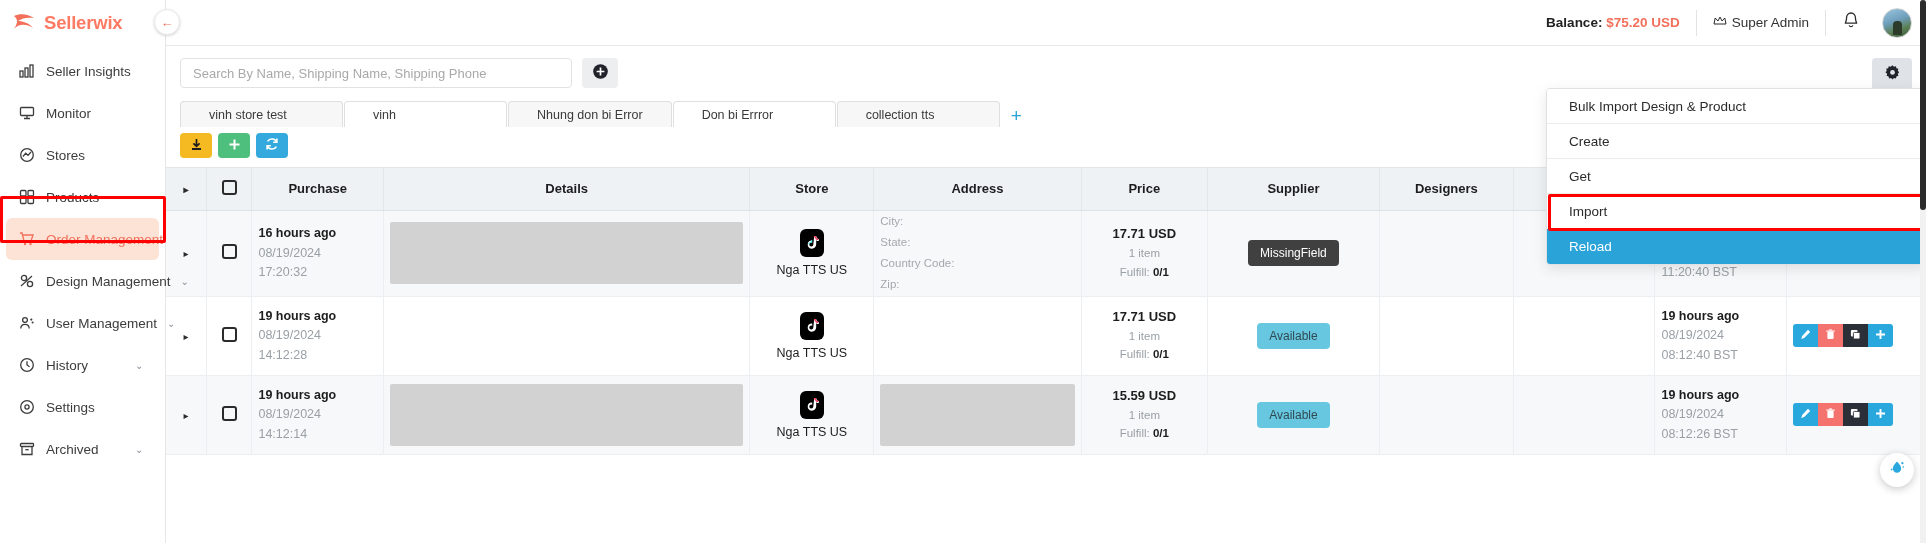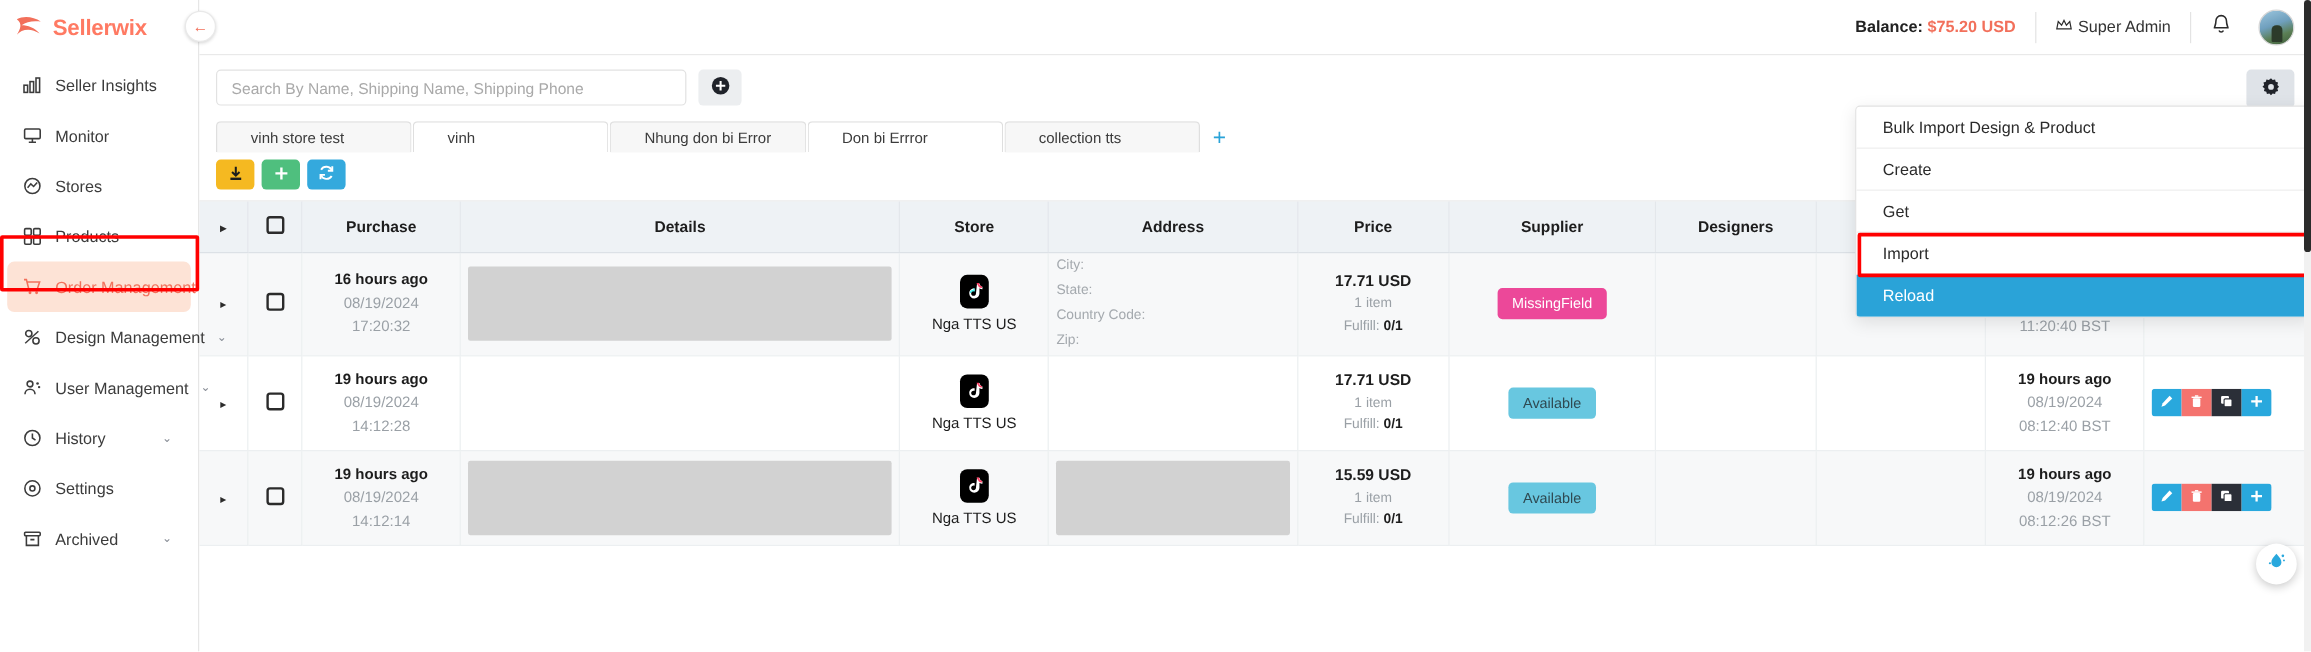--- a/index.html
+++ b/index.html
@@ -131,42 +131,42 @@
   .c-pri { width: 100px; text-align: center; }
   .c-sup { width: 136px; text-align: center; }
   .c-des { width: 106px; }
   .c-trk { width: 112px; }
   .c-cre { width: 104px; }
   .c-act { width: 110px; }
 
   .caret { color: #2b2b2b; font-size: 10px; cursor: pointer; }
   .cbox { width: 15px; height: 15px; border: 2px solid #2b2b2b; border-radius: 3px; display: inline-block; cursor: pointer; }
 
-  .stack { display: flex; flex-direction: column; gap: 5px; line-height: 1.15; text-align: center; }
+  .stack { display: flex; flex-direction: column; gap: 5px; line-height: 1.15; }
   .t-strong { font-size: 12.5px; font-weight: 700; color: #1d1d1d; }
   .t-mute { font-size: 12.5px; color: #9aa0a6; }
   .addr-line { font-size: 11.5px; color: #a4a9ae; line-height: 1.85; }
 
   .skeleton { background: #d2d2d2; border-radius: 2px; }
   .sk-det { width: 100%; height: 62px; }
   .sk-adr { width: 100%; height: 62px; }
 
   .store-cell { display: flex; flex-direction: column; align-items: center; gap: 6px; }
   .tiktok {
     width: 24px; height: 28px; background: #000; border-radius: 6px;
     display: flex; align-items: center; justify-content: center;
   }
   .store-name { font-size: 12.5px; color: #1d1d1d; }
 
   .price-main { font-size: 13px; font-weight: 700; color: #1d1d1d; }
   .price-sub { font-size: 11.5px; color: #9aa0a6; }
   .price-sub b { color: #1d1d1d; }
 
   .badge { display: inline-block; padding: 6px 12px; border-radius: 4px; font-size: 12px; color: #fff; cursor: pointer; }
-  .badge.red { background: #ec4899; }
+  .badge.red { background: #404040; }
   .badge.cyan { background: #68c7e0; color: #2f4a52; }
 
   .rowacts { display: flex; border-radius: 3px; overflow: hidden; width: 100px; }
   .rowacts button { width: 25px; height: 23px; border: none; display: flex; align-items: center; justify-content: center; cursor: pointer; color: #fff; }
   .ra-edit { background: #29a8dd; }
   .ra-del { background: #f4736e; }
   .ra-copy { background: #2b2f38; }
   .ra-add { background: #29a8dd; }
 
   

